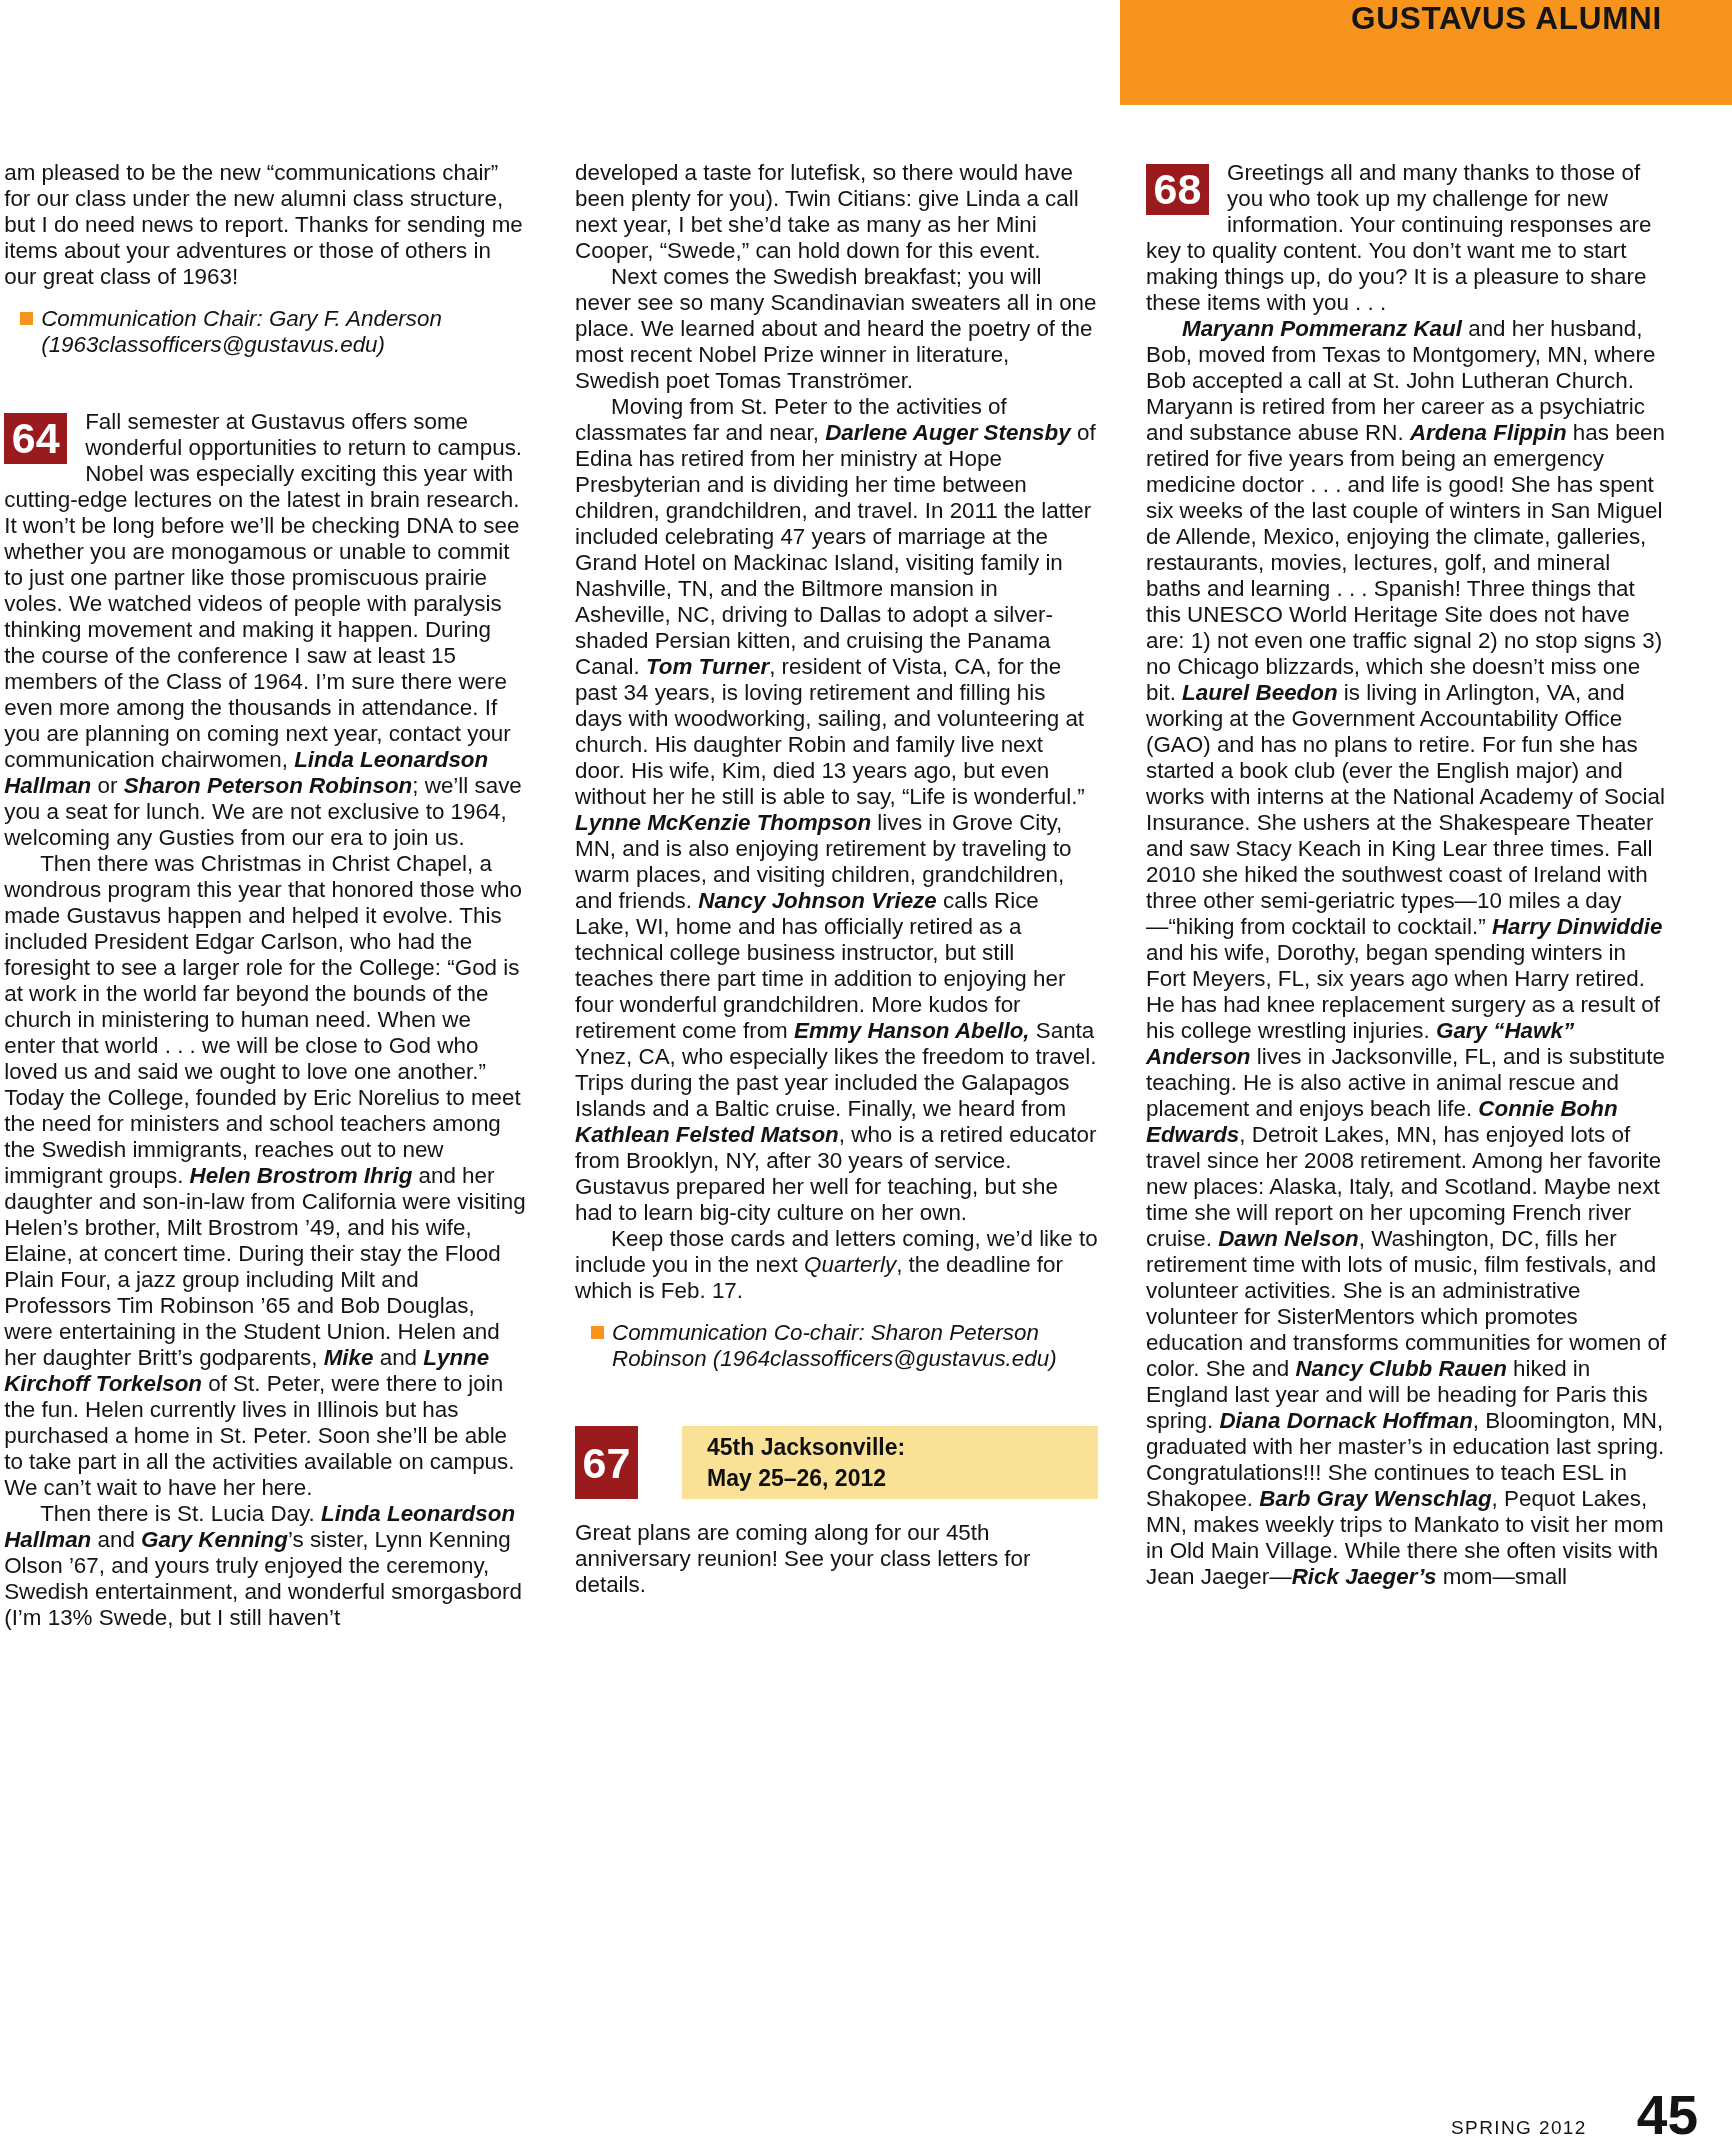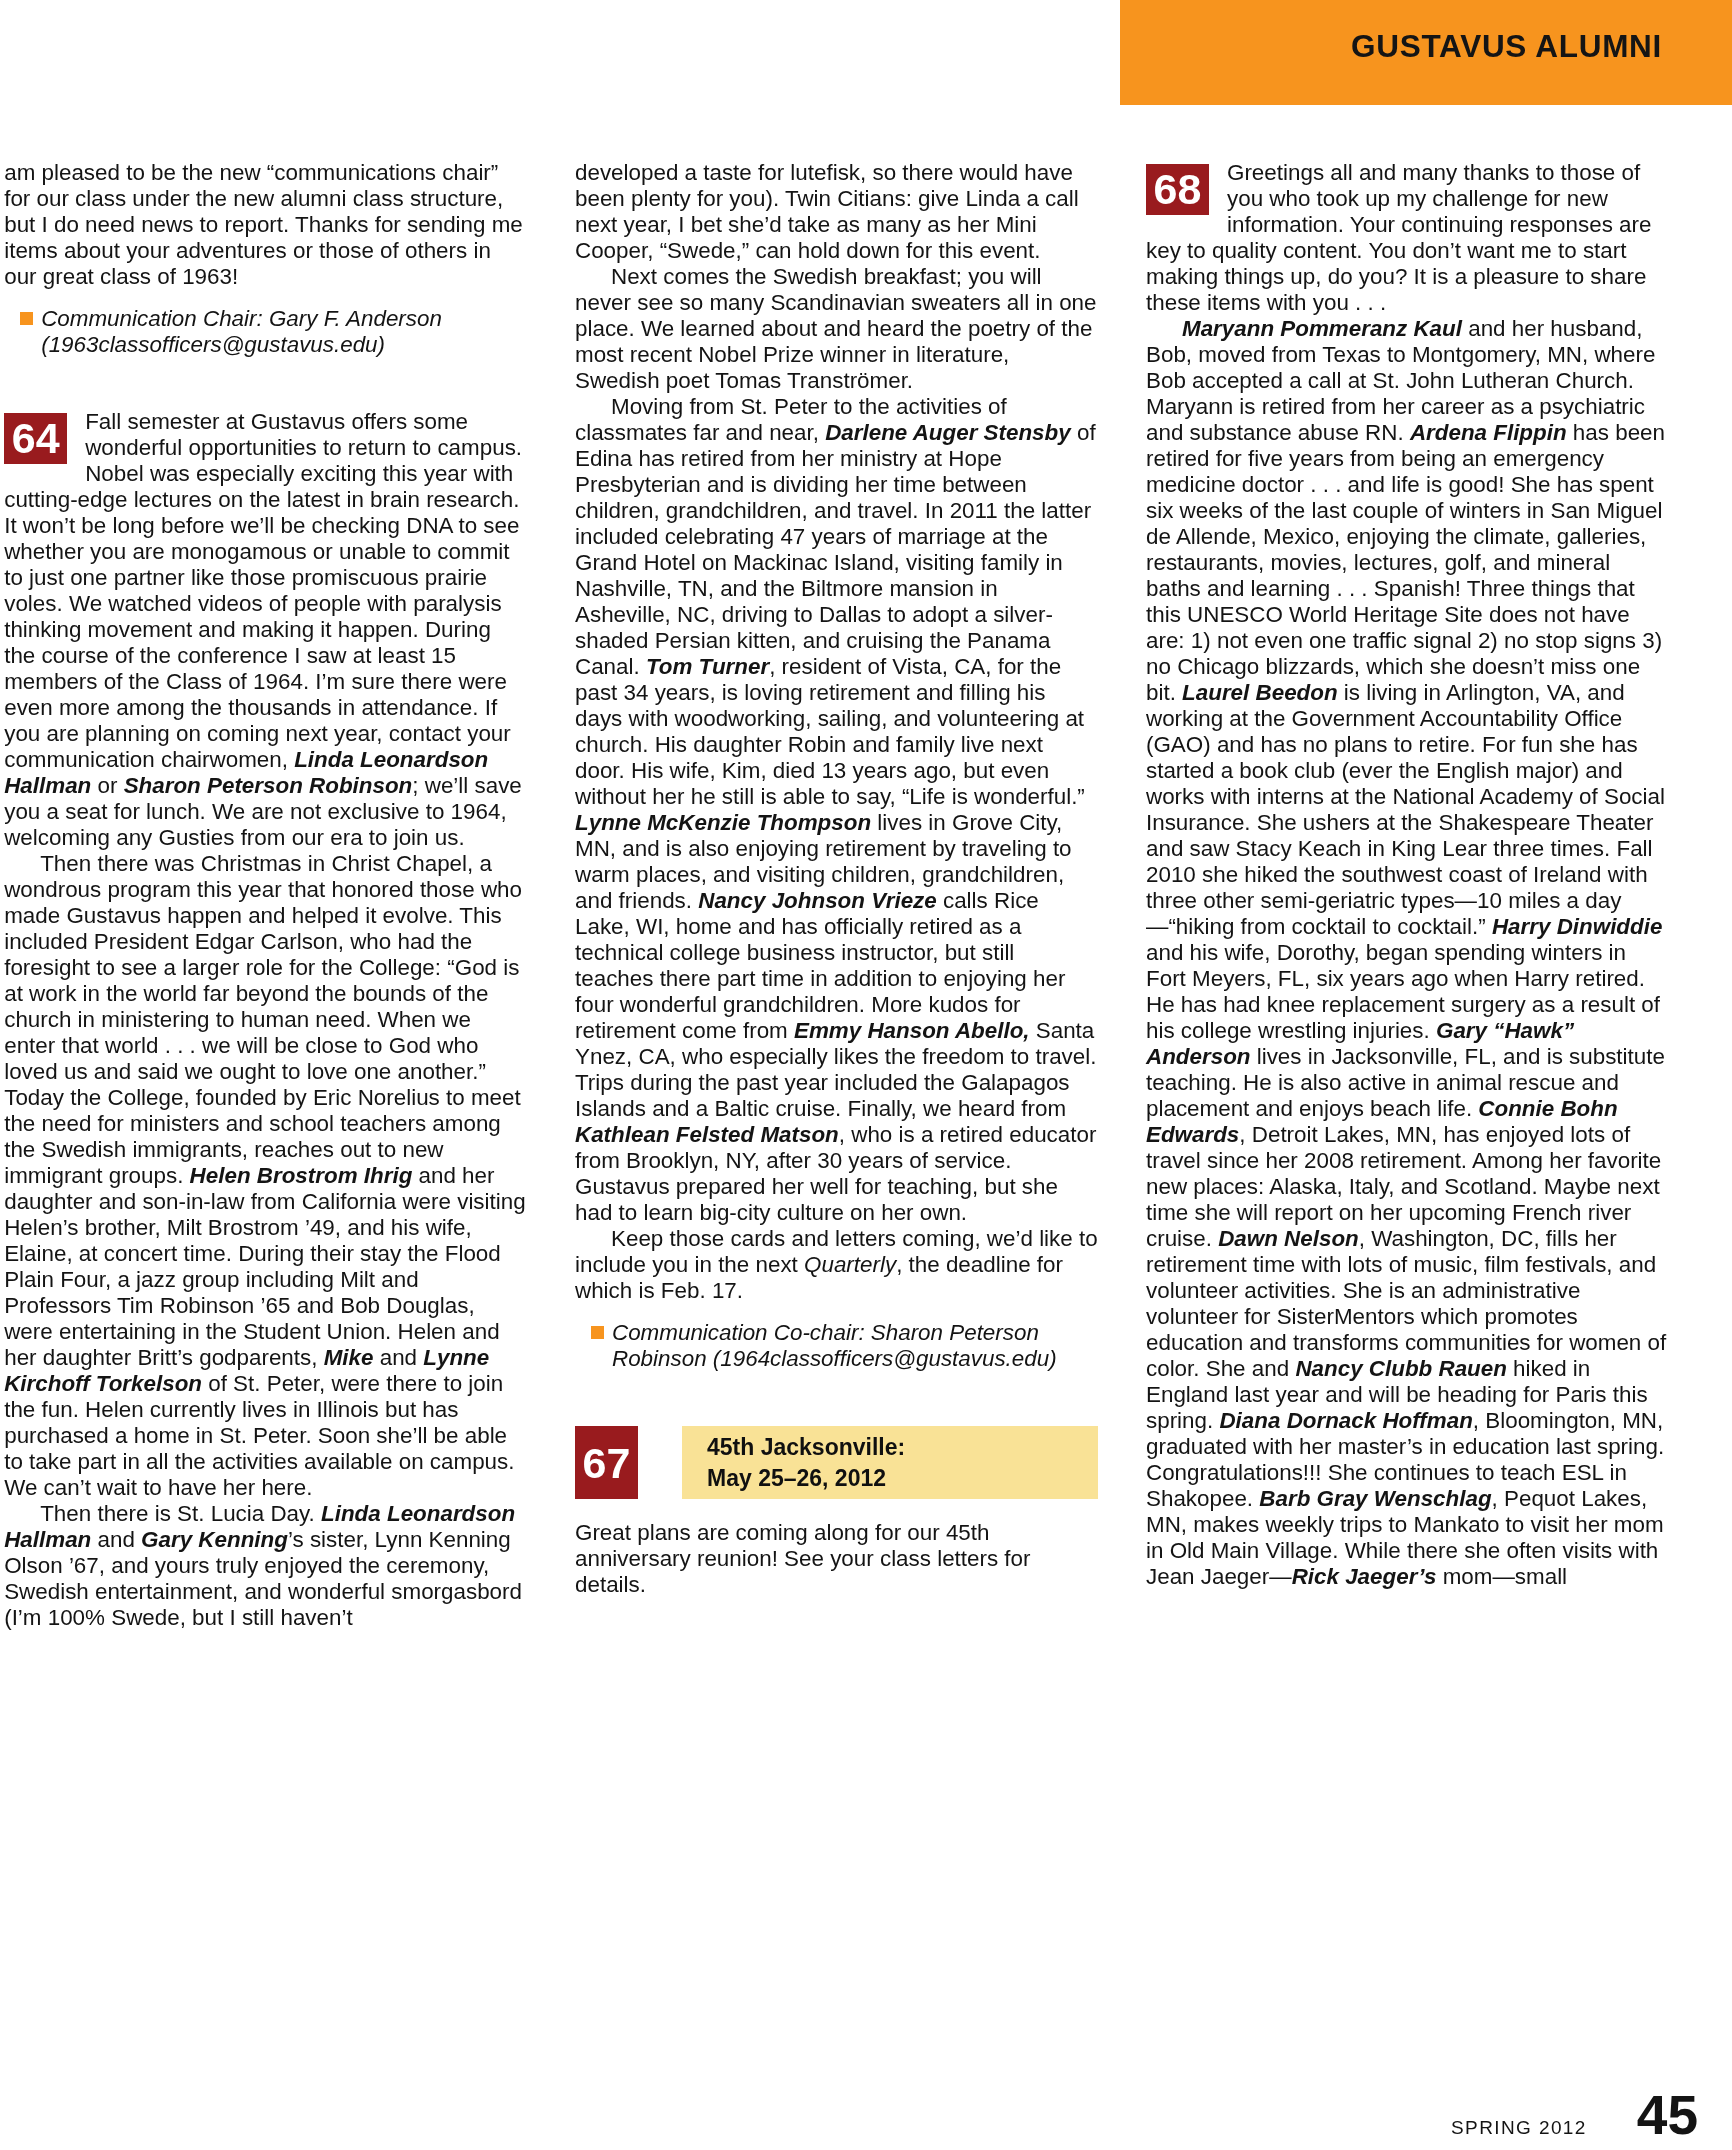--- a/index.html
+++ b/index.html
@@ -10,21 +10,21 @@
   }
   html,body{margin:0;padding:0;}
   body{
     width:1732px;height:2151px;position:relative;background:#ffffff;
     font-family:"Liberation Sans", sans-serif;color:var(--ink);
     overflow:hidden;
   }
   .alumni-bar{
     position:absolute;left:1120px;top:0;width:612px;height:105px;
     background:var(--orange);
-    display:flex;align-items:center;justify-content:flex-end;
+    display:flex;align-items:flex-start;justify-content:flex-end;
     padding:0 70px 11.2px 0;box-sizing:border-box;
   }
   .alumni-bar .title{
     font-weight:700;font-size:31.5px;letter-spacing:0.7px;color:#151515;
   }
   .col{
     position:absolute;top:160px;width:523px;
     font-size:22.4px;line-height:26px;
   }
   #col1{left:4.2px;}
@@ -69,21 +69,21 @@
 <div class="alumni-bar">
   <span class="title">GUSTAVUS ALUMNI</span>
 </div>
 
 <div class="col" id="col1">
     <p class="para"><span>am pleased to be the new “communications chair” for our class under the new alumni class structure, but I do need news to report. Thanks for sending me items about your adventures or those of others in our great class of 1963!</span></p>
     <p class="bullet"><span class="square"></span><span class="i">Communication Chair: Gary F. Anderson (1963classofficers@gustavus.edu)</span></p>
     <div style="height: 35px;"></div>
     <div class="class-section"><div class="badge">64</div><span>Fall semester at Gustavus offers some wonderful opportunities to return to campus. Nobel was especially exciting this year with cutting-edge lectures on the latest in brain research. It won’t be long before we’ll be checking DNA to see whether you are monogamous or unable to commit to just one partner like those promiscuous prairie voles. We watched videos of people with paralysis thinking movement and making it happen. During the course of the conference I saw at least 15 members of the Class of 1964. I’m sure there were even more among the thousands in attendance. If you are planning on coming next year, contact your communication chairwomen, </span><span class="b">Linda Leonardson Hallman</span><span> or </span><span class="b">Sharon Peterson Robinson</span><span>; we’ll save you a seat for lunch. We are not exclusive to 1964, welcoming any Gusties from our era to join us.</span></div>
     <p class="para indent"><span>Then there was Christmas in Christ Chapel, a wondrous program this year that honored those who made Gustavus happen and helped it evolve. This included President Edgar Carlson, who had the foresight to see a larger role for the College: “God is at work in the world far beyond the bounds of the church in ministering to human need. When we enter that world . . . we will be close to God who loved us and said we ought to love one another.” Today the College, founded by Eric Norelius to meet the need for ministers and school teachers among the Swedish immigrants, reaches out to new immigrant groups. </span><span class="b">Helen Brostrom Ihrig</span><span> and her daughter and son-in-law from California were visiting Helen’s brother, Milt Brostrom ’49, and his wife, Elaine, at concert time. During their stay the Flood Plain Four, a jazz group including Milt and Professors Tim Robinson ’65 and Bob Douglas, were entertaining in the Student Union. Helen and her daughter Britt’s godparents, </span><span class="b">Mike</span><span> and </span><span class="b">Lynne Kirchoff Torkelson</span><span> of St. Peter, were there to join the fun. Helen currently lives in Illinois but has purchased a home in St. Peter. Soon she’ll be able to take part in all the activities available on campus. We can’t wait to have her here.</span></p>
-    <p class="para indent"><span>Then there is St. Lucia Day. </span><span class="b">Linda Leonardson Hallman</span><span> and </span><span class="b">Gary Kenning</span><span>’s sister, Lynn Kenning Olson ’67, and yours truly enjoyed the ceremony, Swedish entertainment, and wonderful smorgasbord (I’m 100% Swede, but I still haven’t</span></p>
+    <p class="para indent"><span>Then there is St. Lucia Day. </span><span class="b">Linda Leonardson Hallman</span><span> and </span><span class="b">Gary Kenning</span><span>’s sister, Lynn Kenning Olson ’67, and yours truly enjoyed the ceremony, Swedish entertainment, and wonderful smorgasbord (I’m 13% Swede, but I still haven’t</span></p>
   </div>
 <div class="col" id="col2">
     <p class="para"><span>developed a taste for lutefisk, so there would have been plenty for you). Twin Citians: give Linda a call next year, I bet she’d take as many as her Mini Cooper, “Swede,” can hold down for this event.</span></p>
     <p class="para indent"><span>Next comes the Swedish breakfast; you will never see so many Scandinavian sweaters all in one place. We learned about and heard the poetry of the most recent Nobel Prize winner in literature, Swedish poet Tomas Tranströmer.</span></p>
     <p class="para indent"><span>Moving from St. Peter to the activities of classmates far and near, </span><span class="b">Darlene Auger Stensby</span><span> of Edina has retired from her ministry at Hope Presbyterian and is dividing her time between children, grandchildren, and travel. In 2011 the latter included celebrating 47 years of marriage at the Grand Hotel on Mackinac Island, visiting family in Nashville, TN, and the Biltmore mansion in Asheville, NC, driving to Dallas to adopt a silver-shaded Persian kitten, and cruising the Panama Canal. </span><span class="b">Tom Turner</span><span>, resident of Vista, CA, for the past 34 years, is loving retirement and filling his days with woodworking, sailing, and volunteering at church. His daughter Robin and family live next door. His wife, Kim, died 13 years ago, but even without her he still is able to say, “Life is wonderful.” </span><span class="b">Lynne McKenzie Thompson</span><span> lives in Grove City, MN, and is also enjoying retirement by traveling to warm places, and visiting children, grandchildren, and friends. </span><span class="b">Nancy Johnson Vrieze</span><span> calls Rice Lake, WI, home and has officially retired as a technical college business instructor, but still teaches there part time in addition to enjoying her four wonderful grandchildren. More kudos for retirement come from </span><span class="b">Emmy Hanson Abello,</span><span> Santa Ynez, CA, who especially likes the freedom to travel. Trips during the past year included the Galapagos Islands and a Baltic cruise. Finally, we heard from </span><span class="b">Kathlean Felsted Matson</span><span>, who is a retired educator from Brooklyn, NY, after 30 years of service. Gustavus prepared her well for teaching, but she had to learn big-city culture on her own.</span></p>
     <p class="para indent"><span>Keep those cards and letters coming, we’d like to include you in the next </span><span class="i">Quarterly</span><span>, the deadline for which is Feb. 17.</span></p>
     <p class="bullet"><span class="square"></span><span class="i">Communication Co-chair: Sharon Peterson Robinson (1964classofficers@gustavus.edu)</span></p>
     <div style="height: 38px;"></div>
     <div class="anniv">
       <div class="badge">67</div>

